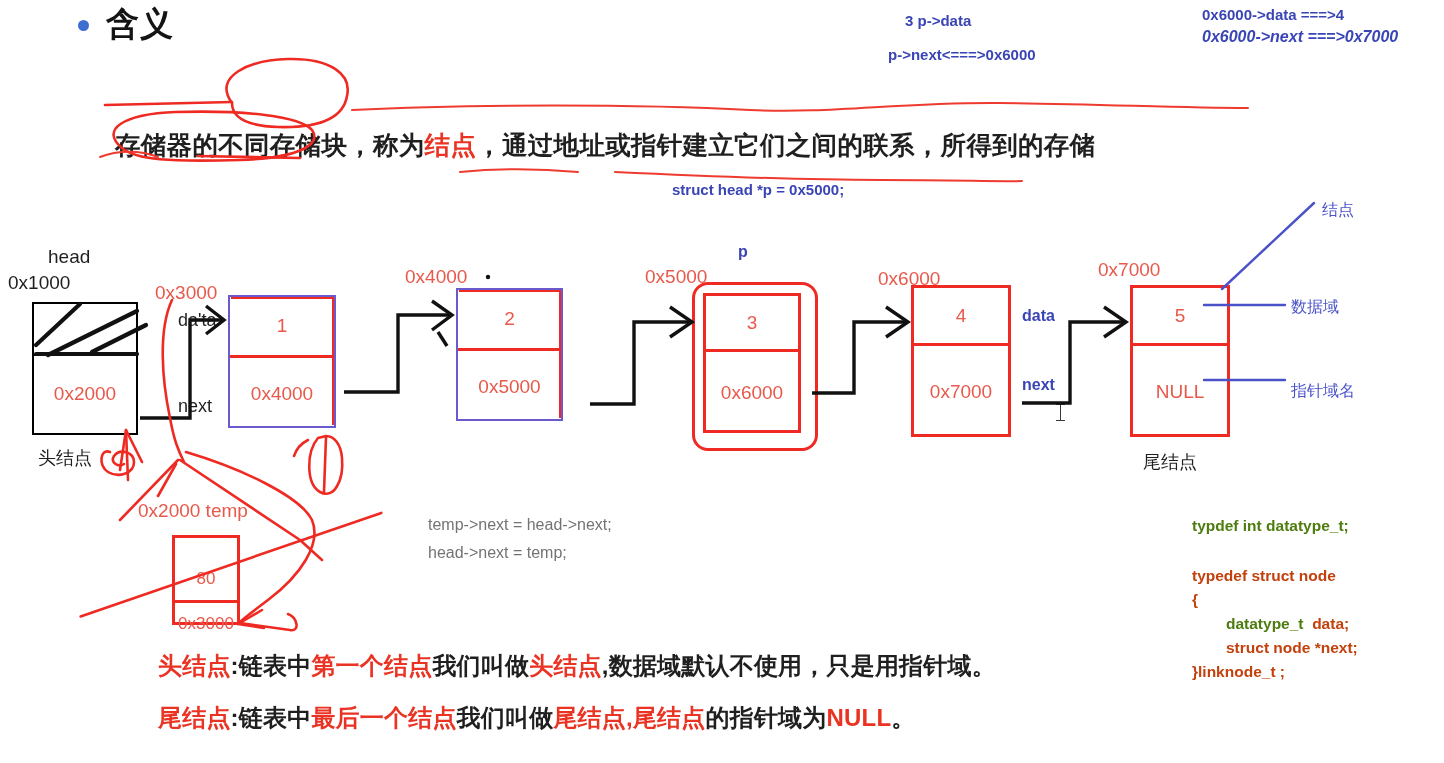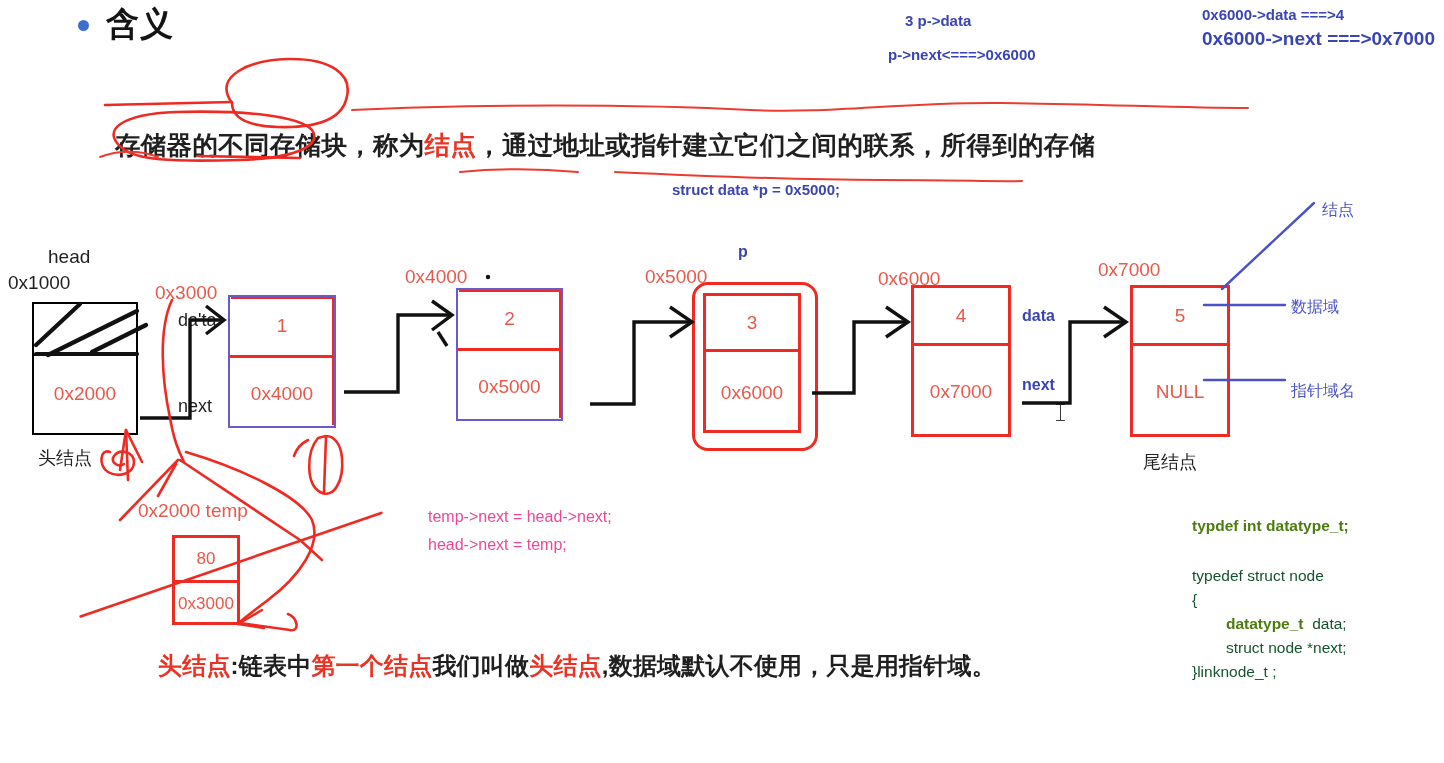--- a/index.html
+++ b/index.html
@@ -42,21 +42,21 @@
   #para-l2 { left: 115px; top: 128px; }
   #para-l3 { left: 115px; top: 176px; }
 
   
   .blue-note {
     color: #3a45b5; font-weight: bold; white-space: nowrap;
   }
   #note-pdata   { left: 905px; top: 12px;  font-size: 15px; }
   #note-pnext   { left: 888px; top: 46px;  font-size: 15px; }
   #note-6kdata  { left: 1202px; top: 6px;  font-size: 15px; }
-  #note-6knext  { left: 1202px; top: 28px; font-size: 19px; }
+  #note-6knext  { left: 1202px; top: 28px; font-size: 16px; font-style: italic; }
   #note-structp { left: 672px; top: 181px; font-size: 15px; }
   #label-p      { left: 738px; top: 243px; font-size: 16px; }
   #label-data   { left: 1022px; top: 307px; font-size: 16px; }
   #label-next   { left: 1022px; top: 376px; font-size: 16px; }
 
   
   .blk-label { color: #1f1f1f; white-space: nowrap; }
   #lbl-head   { left: 48px;  top: 246px; font-size: 19px; }
   #lbl-1000   { left: 8px;   top: 272px; font-size: 19px; }
   #lbl-headnode { left: 38px; top: 446px; font-size: 18px; }
@@ -132,35 +132,35 @@
     left: 692px; top: 282px; width: 120px; height: 163px;
     border: 3px solid #ee2a22; border-radius: 16px;
   }
   #node-4 { left: 911px; top: 285px; width: 100px; height: 152px; }
   #node-4 .cell-top { height: 55px; }
   #node-4 .cell-bot { height: 91px; }
   #node-5 { left: 1130px; top: 285px; width: 100px; height: 152px; }
   #node-5 .cell-top { height: 55px; }
   #node-5 .cell-bot { height: 91px; }
   #node-temp { left: 172px; top: 535px; width: 68px; height: 90px; }
-  #node-temp .cell-top { height: 42px; }
+  #node-temp .cell-top { height: 42px; margin-top: 20px; }
   #node-temp .cell-bot { height: 42px; }
   #node-temp .cell-top, #node-temp .cell-bot { font-size: 17px; }
 
   
   .code-red {
-    color: #ec4899; font-size: 16px; white-space: nowrap;
+    color: #737373; font-size: 16px; white-space: nowrap; margin-top: 8px;
   }
   #code-temp-1 { left: 428px; top: 508px; }
   #code-temp-2 { left: 428px; top: 536px; }
 
   #typedef-block { left: 1192px; top: 514px; }
   .td-line { white-space: nowrap; font-size: 15.5px; line-height: 24px; }
   .td-red  { color: #4d7c0f; font-weight: bold; }
-  .td-blue { color: #14532d; font-weight: normal; }
+  .td-blue { color: #c2410c; font-weight: bold; }
   .td-gap  { height: 26px; }
 
   
   .side-label { color: #4a52c8; font-size: 16px; white-space: nowrap; }
   #side-jiedian   { left: 1322px; top: 200px; }
   #side-shuju     { left: 1291px; top: 297px; }
   #side-zhizhen   { left: 1291px; top: 381px; text-align: center; }
 
   
   .summary {
@@ -190,21 +190,21 @@
   <div class="abs" id="heading-title">含义</div>
 
   <div class="abs para-line" id="para-l2">
     <span>存储器的不同存储块，称为</span><span class="hl-red">结点</span><span>，通过地址或指针建立它们之间的联系，所得到的存储</span>
   </div>
 
   <div class="abs blue-note" id="note-pdata">3   p-&gt;data</div>
   <div class="abs blue-note" id="note-pnext">p-&gt;next&lt;===&gt;0x6000</div>
   <div class="abs blue-note" id="note-6kdata">0x6000-&gt;data  ===&gt;4</div>
   <div class="abs blue-note" id="note-6knext">0x6000-&gt;next ===&gt;0x7000</div>
-  <div class="abs blue-note" id="note-structp">struct data *p = 0x5000;</div>
+  <div class="abs blue-note" id="note-structp">struct head *p = 0x5000;</div>
   <div class="abs blue-note" id="label-p">p</div>
   <div class="abs blue-note" id="label-data">data</div>
   <div class="abs blue-note" id="label-next">next</div>
 
   <div class="abs blk-label" id="lbl-head">head</div>
   <div class="abs blk-label" id="lbl-1000">0x1000</div>
   <div class="abs blk-label" id="lbl-headnode">头结点</div>
   <div class="abs blk-label" id="lbl-data">da'ta</div>
   <div class="abs blk-label" id="lbl-next">next</div>
   <div class="abs blk-label" id="lbl-tailnode">尾结点</div>
@@ -269,20 +269,23 @@
     <div class="td-line td-blue">}linknode_t ;</div>
   </div>
 
   <div class="abs side-label" id="side-jiedian">结点</div>
   <div class="abs side-label" id="side-shuju">数据域</div>
   <div class="abs side-label" id="side-zhizhen">指针域名</div>
 
   <div class="abs summary" id="summary-1">
     <span class="hl-red">头结点</span><span>:链表中</span><span class="hl-red">第一个结点</span><span>我们叫做</span><span class="hl-red">头结点</span><span>,数据域默认不使用，只是用指针域。</span>
   </div>
+  <div class="abs summary" id="summary-2">
+    <span class="hl-red">尾结点</span><span>:链表中</span><span class="hl-red">最后一个结点</span><span>我们叫做</span><span class="hl-red">尾结点,尾结点</span><span>的指针域为</span><span class="hl-red">NULL</span><span>。</span>
+  </div>
 
   <div class="abs" id="text-caret"></div>
 
   <svg id="overlay" width="1444" height="763" viewBox="0 0 1444 763">
     <defs>
       <style>
         .pen   { stroke:#ee2a22; stroke-width:2.6; fill:none; stroke-linecap:round; stroke-linejoin:round; }
         .pen-t { stroke:#ee3b30; stroke-width:2.0; fill:none; stroke-linecap:round; stroke-linejoin:round; }
         .arw   { stroke:#111; stroke-width:3.4; fill:none; stroke-linecap:butt; stroke-linejoin:miter; }
         .hatch { stroke:#111; stroke-width:4.2; fill:none; stroke-linecap:round; }

